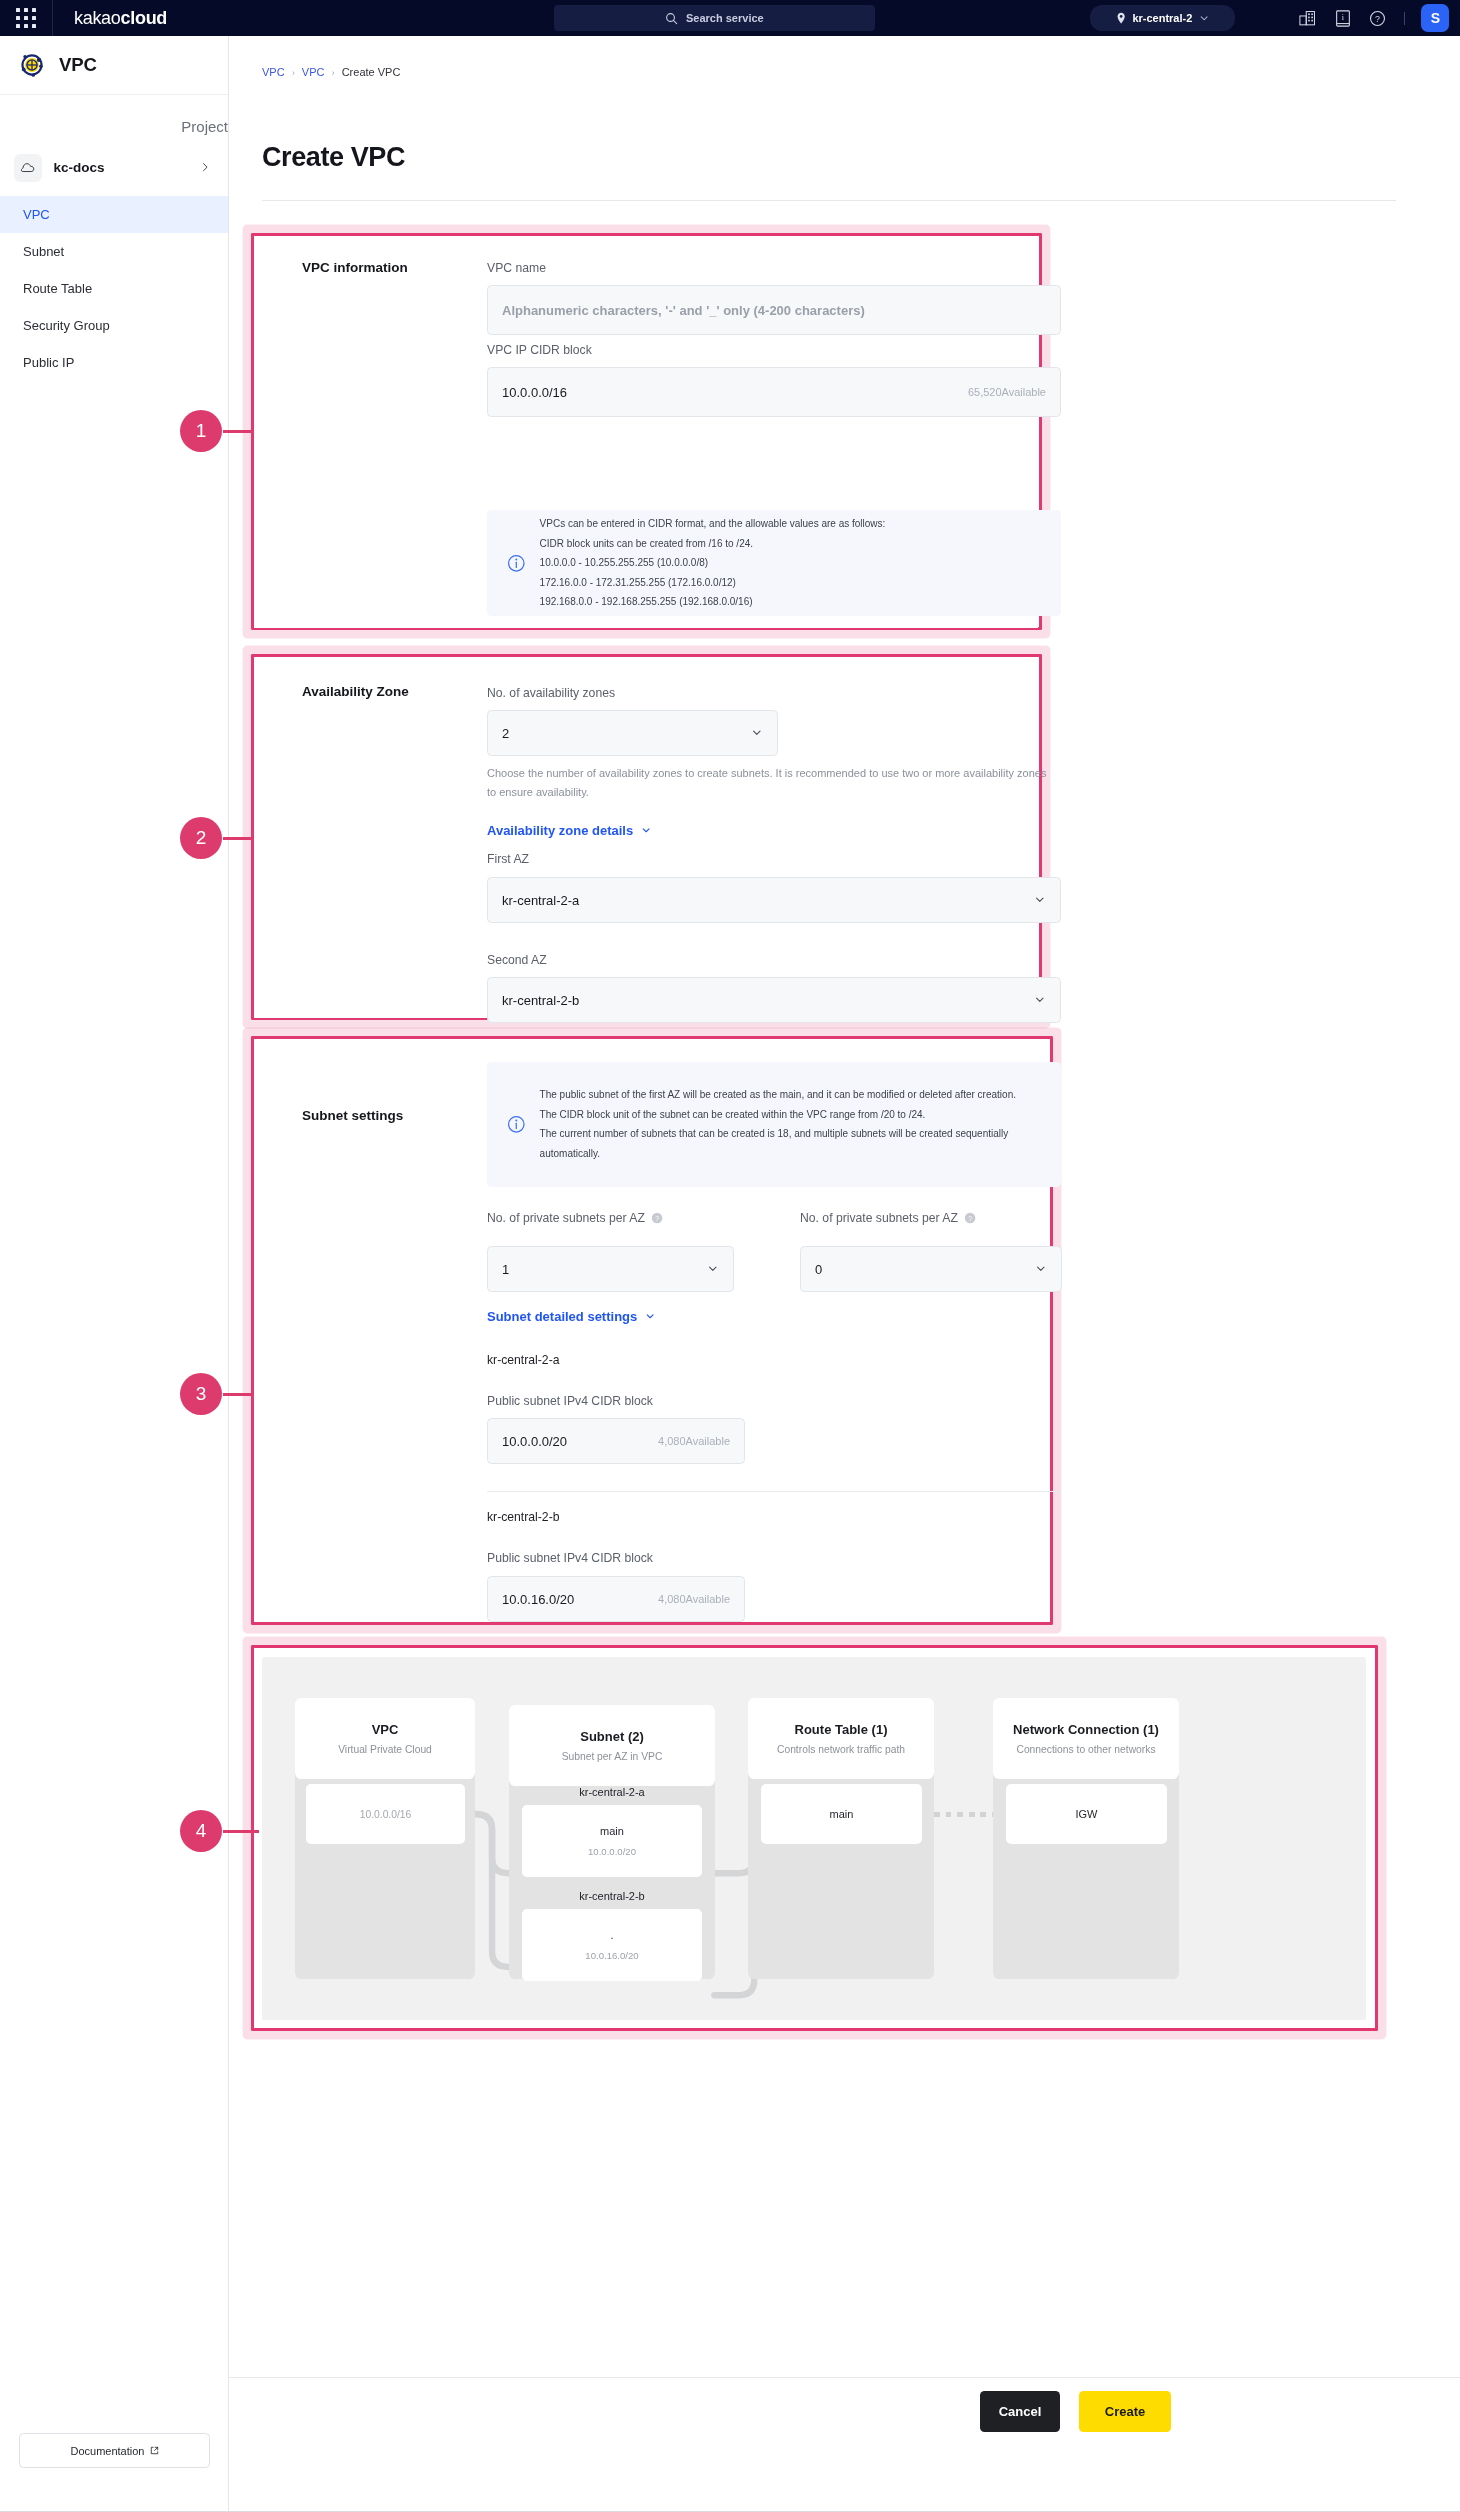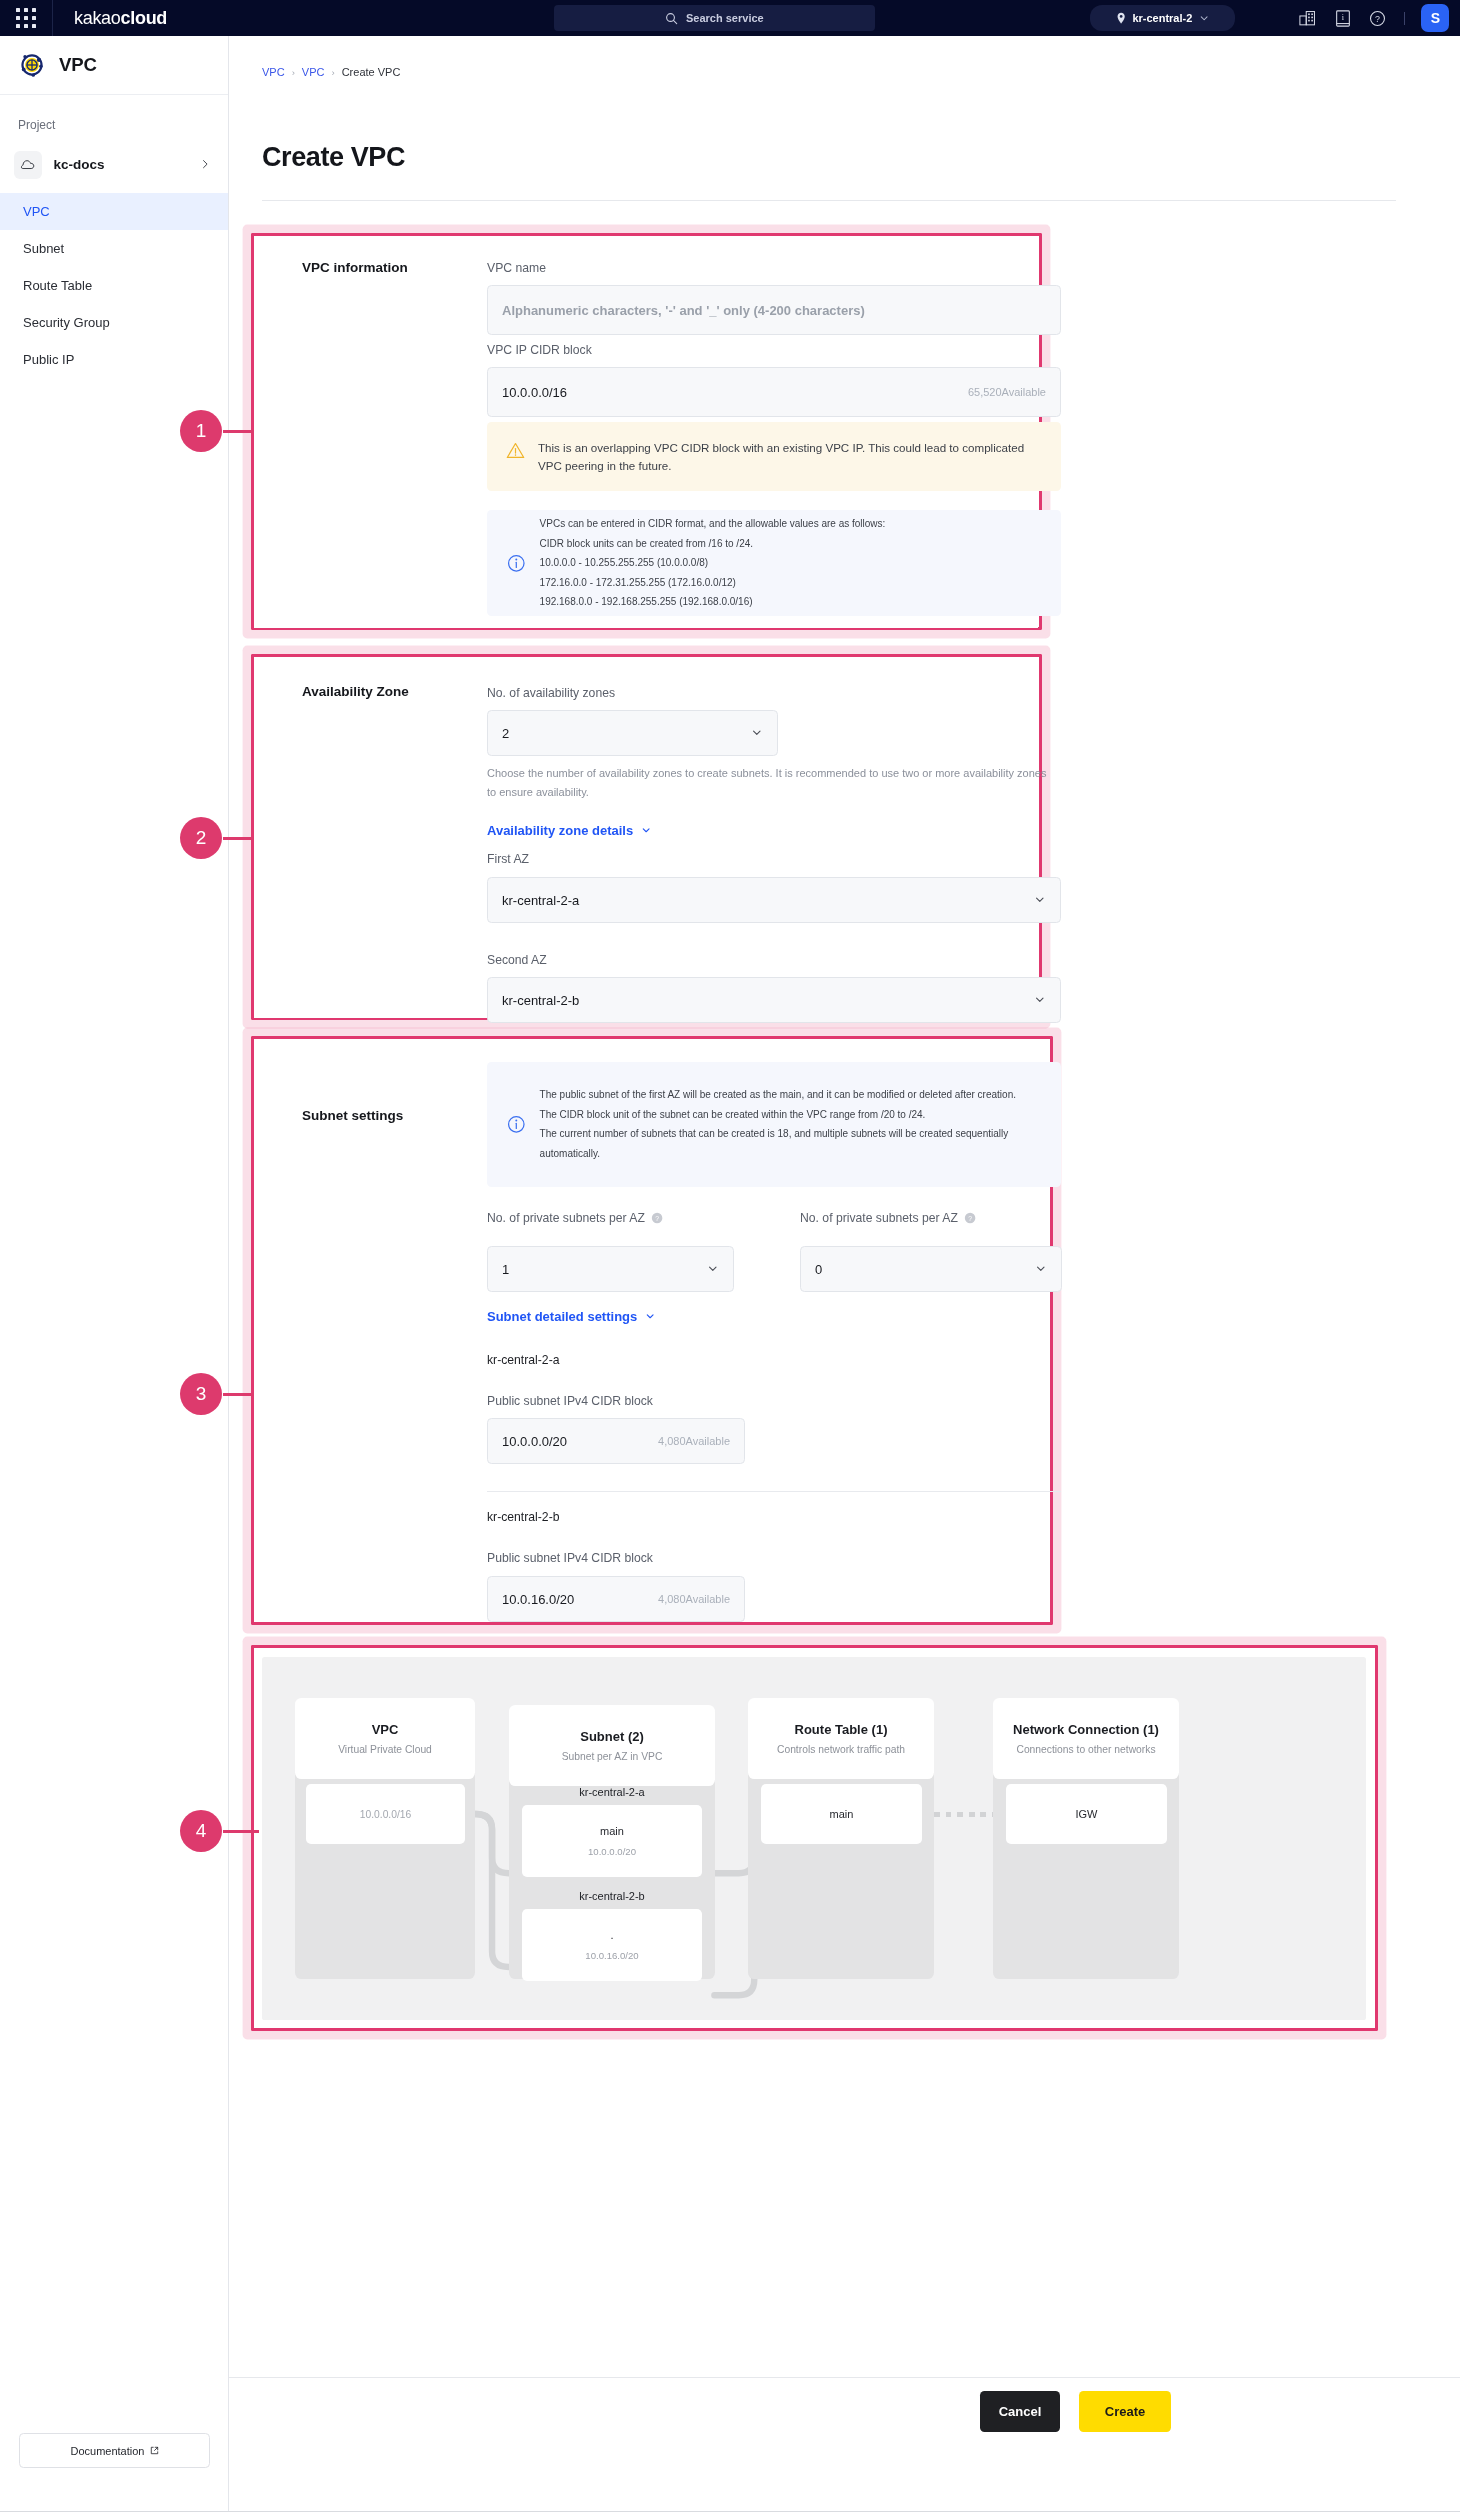--- a/index.html
+++ b/index.html
@@ -50,21 +50,21 @@
   
   .sidebar {
     position:absolute; left:0; top:36px; width:229px; height:2476px;
     background:#fff; border-right:0.6px solid #e4e6eb;
   }
   .sb-head {
     height:59px; display:flex; align-items:center; padding-left:18px; gap:13px;
     border-bottom:0.6px solid #eceef2;
   }
   .sb-head .sb-title { font-size:18.6px; font-weight:700; color:#15171c; letter-spacing:-0.2px; }
-  .sb-proj-label { margin:23px 0 0 18px; font-size:12px; color:#6a6f7a; }
+  .sb-proj-label { margin:23px 0 0 18px; font-size:15px; color:#6a6f7a;text-align:right; }
   .sb-proj {
     margin-top:14px; height:37px; display:flex; align-items:center; padding:0 18px 0 14px;
   }
   .sb-proj .cloud-chip {
     width:28px; height:28px; border-radius:5.8px; background:#f2f3f5;
     display:flex; align-items:center; justify-content:center;
   }
   .sb-proj .proj-name { margin-left:11.6px; font-size:13.5px; font-weight:700; color:#15171c; flex:1; }
   .nav { margin-top:10.3px; }
   .nav-item {
@@ -318,28 +318,20 @@
       <div class="ctl" style="position:absolute; left:233px; top:48px; width:574px; height:50px;">
         <span class="ph">Alphanumeric characters, '-' and '_' only (4-200 characters)</span>
       </div>
 
       <div class="field-label" style="position:absolute; left:233px; top:106px;">VPC IP CIDR block</div>
       <div class="ctl" style="position:absolute; left:233px; top:130px; width:574px; height:50px;">
         <span class="val">10.0.0.0/16</span>
         <span class="suffix">65,520Available</span>
       </div>
 
-      <div class="cal-warn" style="position:absolute; left:233px; top:185px; width:574px; height:69px;">
-        <svg width="19" height="19" viewBox="0 0 30 30" style="flex:0 0 19px; margin-top:2.6px;">
-          <path d="M15 4 L28 26 H2 Z" fill="none" stroke="#f0b429" stroke-width="1.9" stroke-linejoin="round"></path>
-          <line x1="15" y1="12" x2="15" y2="19" stroke="#f0b429" stroke-width="1.9" stroke-linecap="round"></line>
-          <circle cx="15" cy="22.3" r="1.2" fill="#f0b429"></circle>
-        </svg>
-        <div class="txt">This is an overlapping VPC CIDR block with an existing VPC IP. This could lead to complicated VPC peering in the future.</div>
-      </div>
 
       <div class="cal-info" style="position:absolute; left:233px; top:273px; width:574px; height:106px;">
         <svg width="20.6" height="20.6" viewBox="0 0 32 32" style="flex:0 0 20.6px;">
           <circle cx="16" cy="16" r="12" fill="none" stroke="#3a6ff0" stroke-width="1.9"></circle>
           <circle cx="16" cy="10.2" r="1.5" fill="#3a6ff0"></circle>
           <line x1="16" y1="14.5" x2="16" y2="22.5" stroke="#3a6ff0" stroke-width="1.9" stroke-linecap="round"></line>
         </svg>
         <div class="txt">
           <div>VPCs can be entered in CIDR format, and the allowable values are as follows:</div>
           <div>CIDR block units can be created from /16 to /24.</div>

